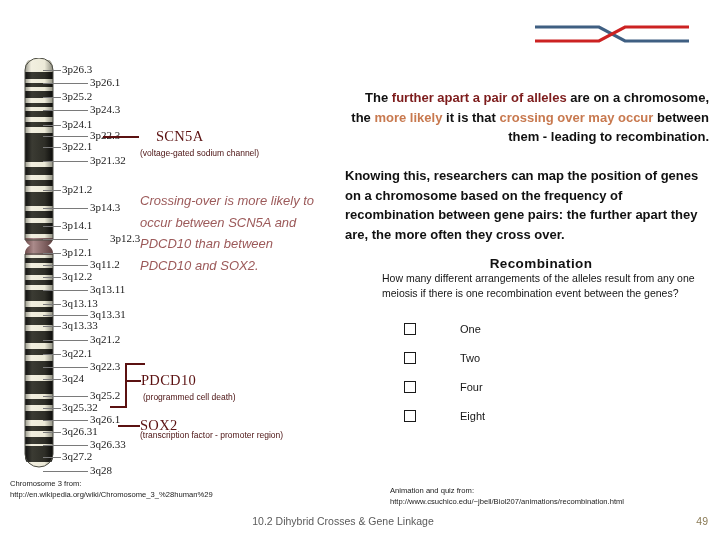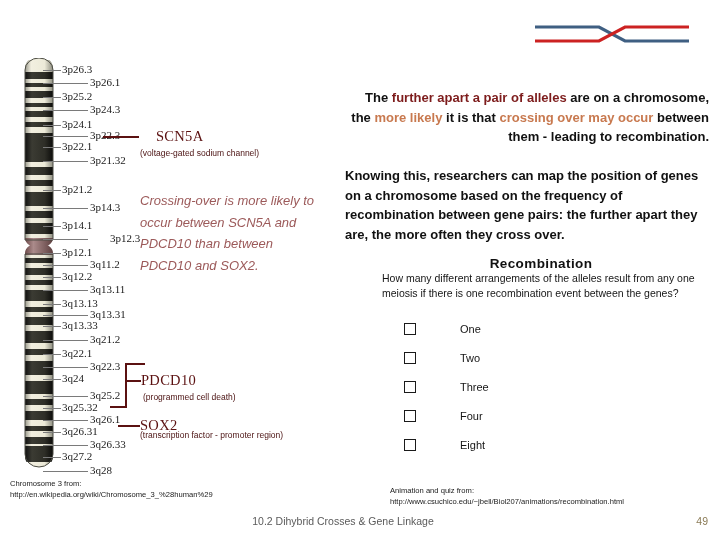--- a/index.html
+++ b/index.html
@@ -360,24 +360,20 @@
         <div class="quiz-option">
           <div class="quiz-box"></div>
           <div class="quiz-label">One</div>
         </div>
         <div class="quiz-option">
           <div class="quiz-box"></div>
           <div class="quiz-label">Two</div>
         </div>
         <div class="quiz-option">
           <div class="quiz-box"></div>
-          <div class="quiz-label">Three</div>
-        </div>
-        <div class="quiz-option">
-          <div class="quiz-box"></div>
           <div class="quiz-label">Four</div>
         </div>
         <div class="quiz-option">
           <div class="quiz-box"></div>
           <div class="quiz-label">Eight</div>
         </div>
       </div>
   </div>
 
   <div id="src-left">

